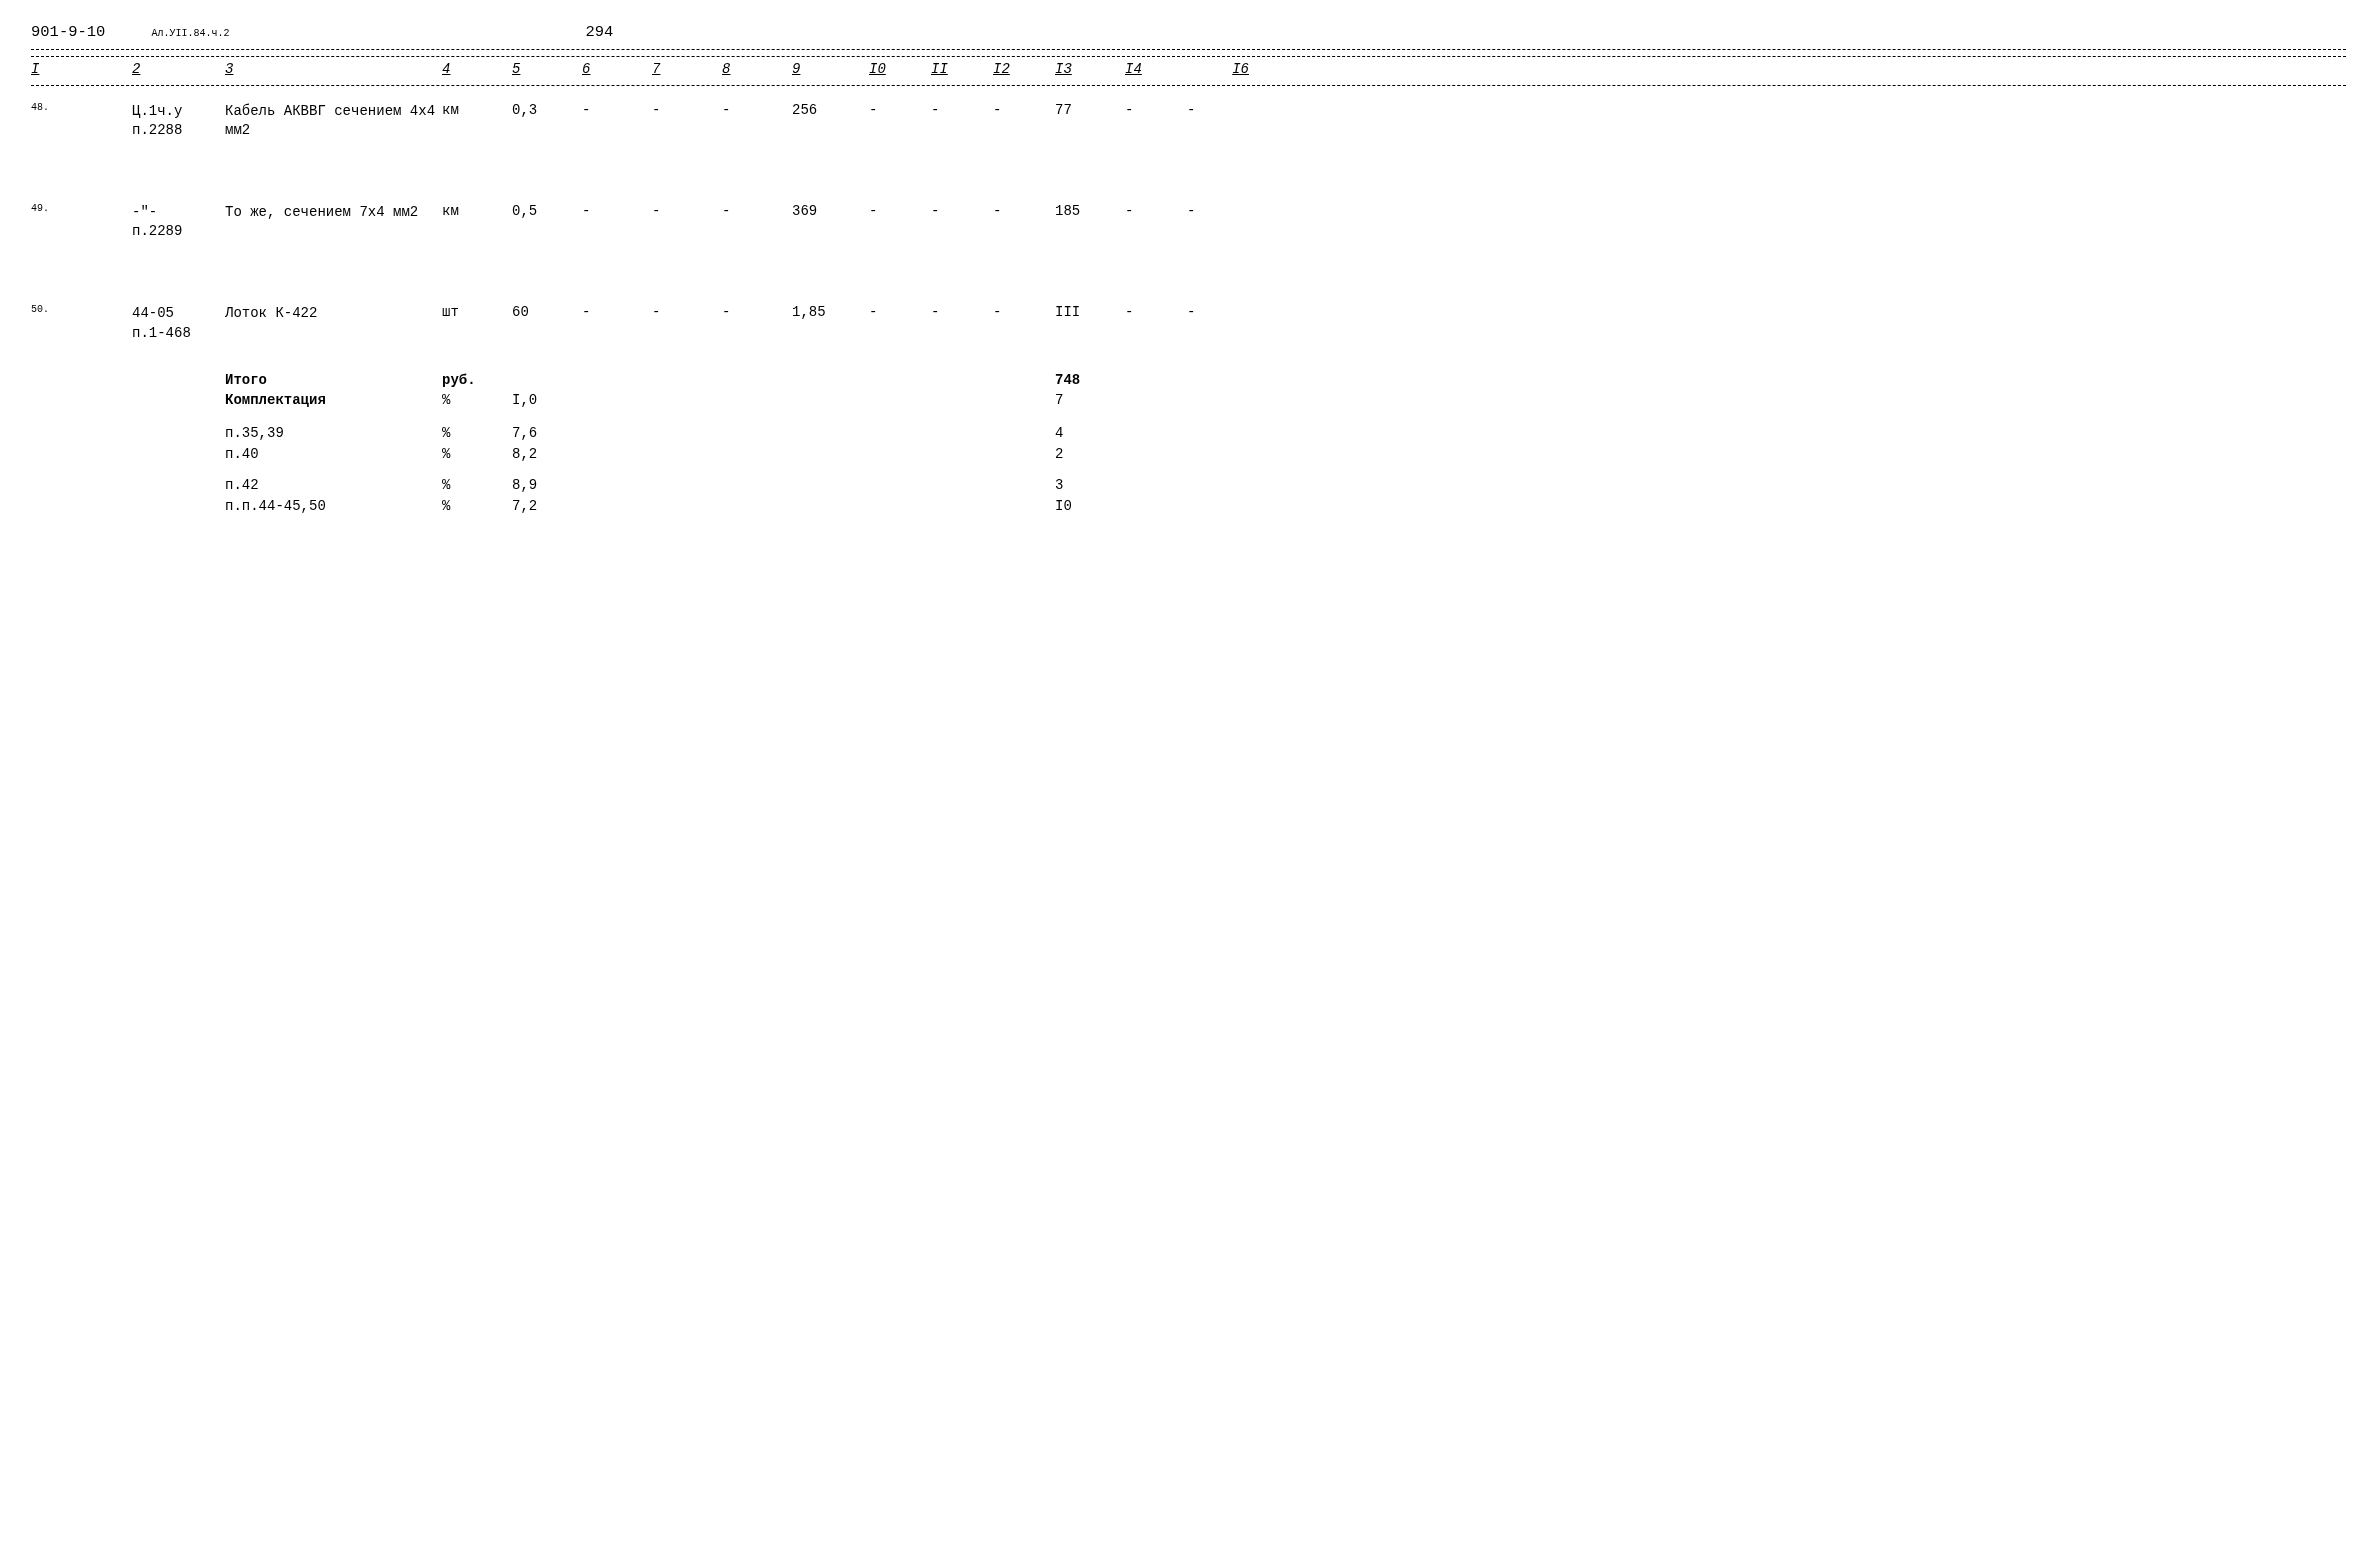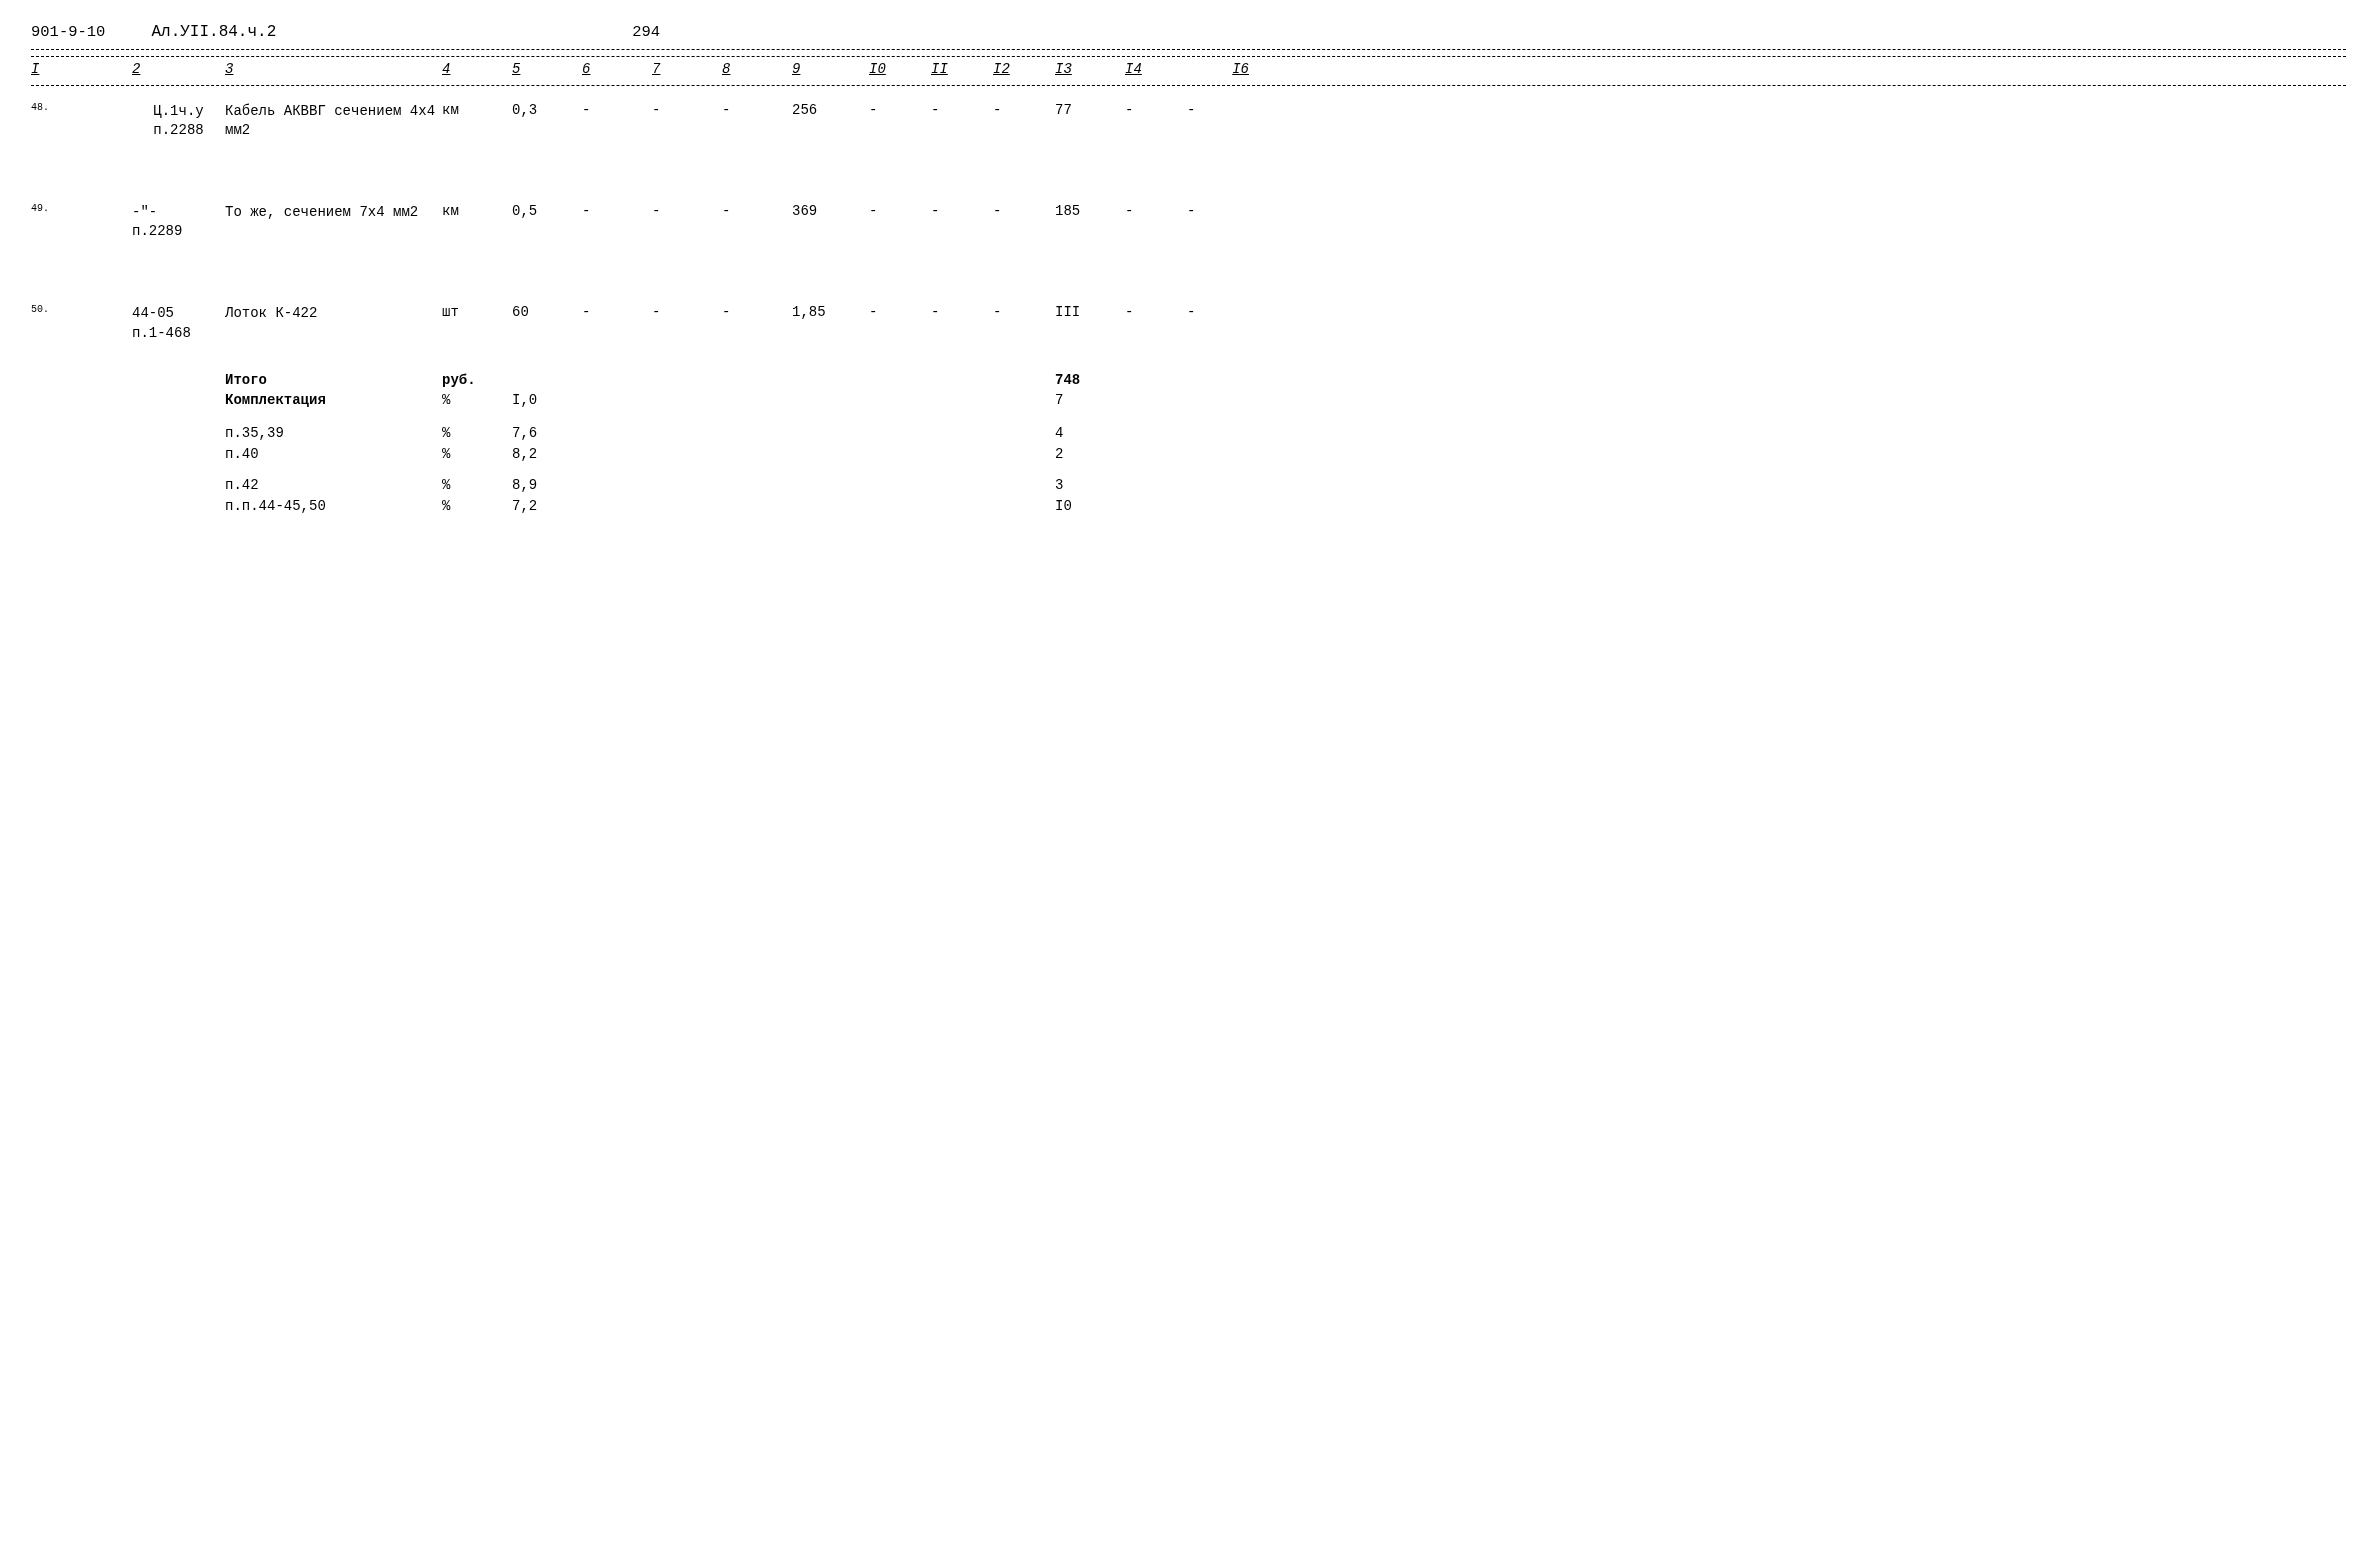--- a/index.html
+++ b/index.html
@@ -22,21 +22,21 @@
       align-items: baseline;
       margin-bottom: 7.7px;
       gap: 46px;
     }
 
     .header-doc-num {
       font-size: 15.5px;
     }
 
     .header-ref {
-      font-size: 16px;
+      font-size: 10px;
     }
 
     .header-page {
       font-size: 15.5px;
       margin-left: 310px;
     }
 
     .dashed-line {
       border-top: 1.5px dashed #000;
       margin: 6.2px 0;
@@ -150,21 +150,21 @@
     <div class="ch c13">I3</div>
     <div class="ch c14">I4</div>
     <div class="ch c16">I6</div>
   </div>
 
   <div class="entry-block">
     <div class="row-main">
       <div class="num-code c1">
         <span>48.</span>
       </div>
-      <div class="c2" style="font-size:14px; line-height:1.4;text-align:center;">
+      <div class="c2" style="font-size:14px; line-height:1.4;">
         <span>Ц.1ч.у</span><br>
         <span>п.2288</span>
       </div>
       <div class="desc c3">
         Кабель АКВВГ сечением 4x4 мм2
       </div>
       <div class="c4 val">км</div>
       <div class="c5 val">0,3</div>
       <div class="c6 val">-</div>
       <div class="c7 val">-</div>

